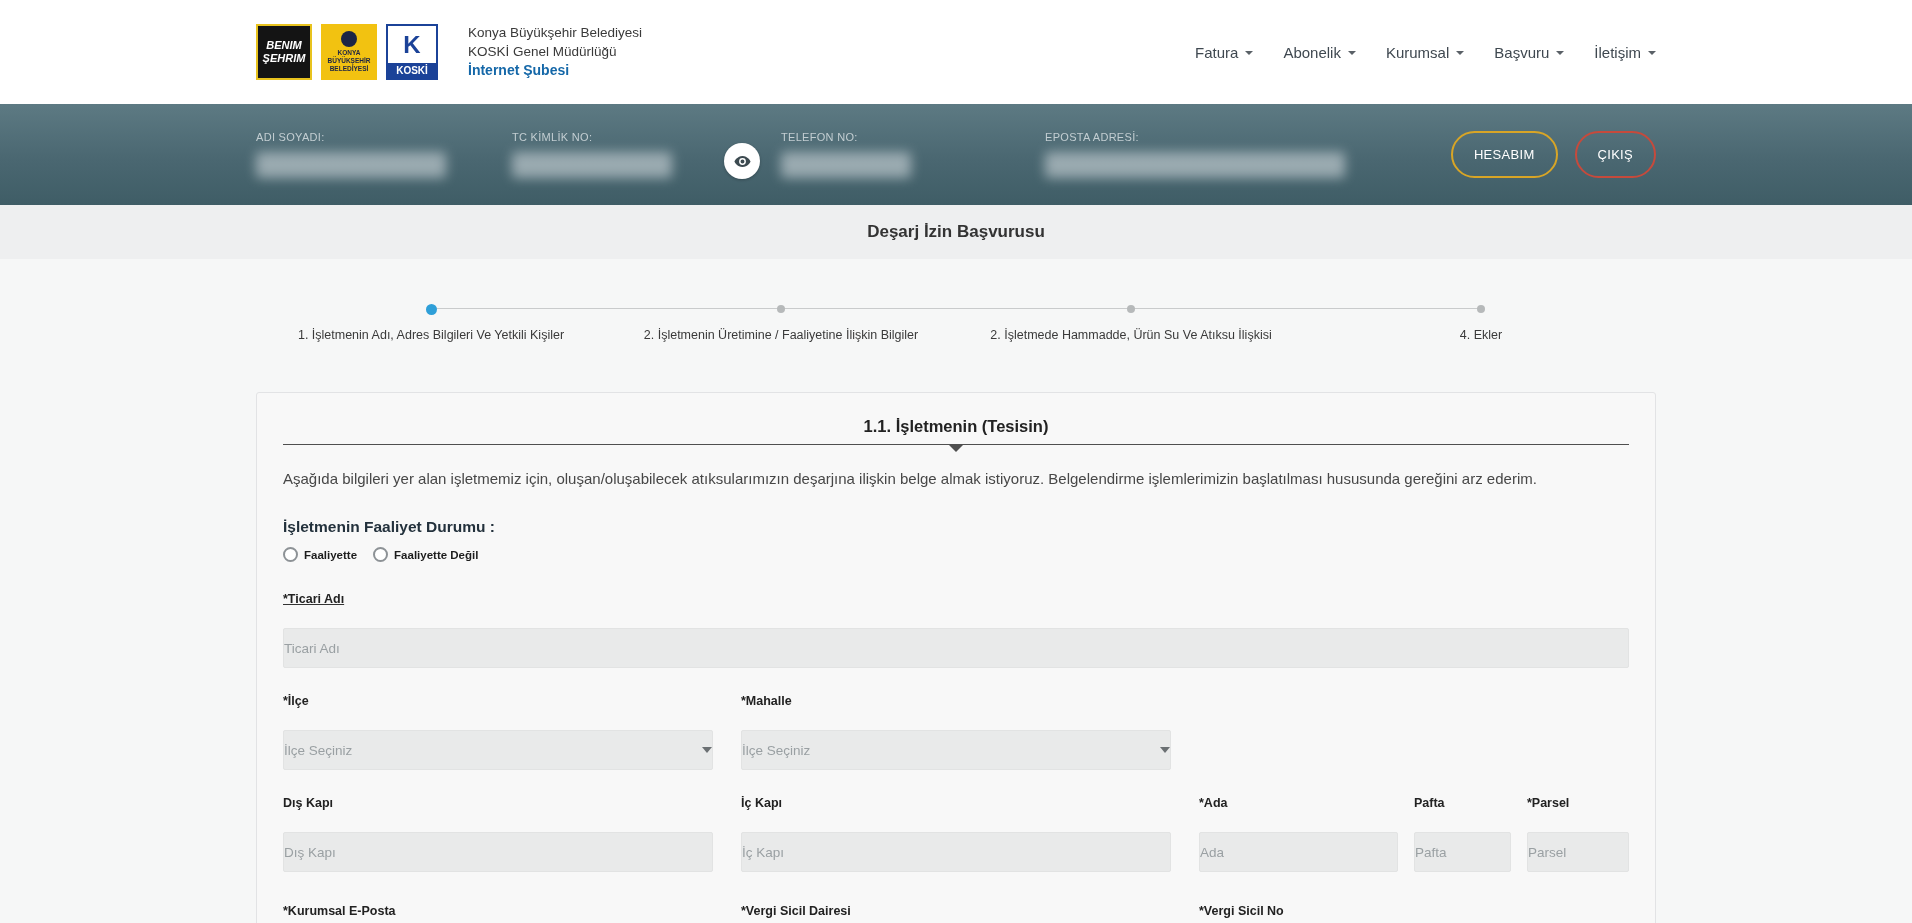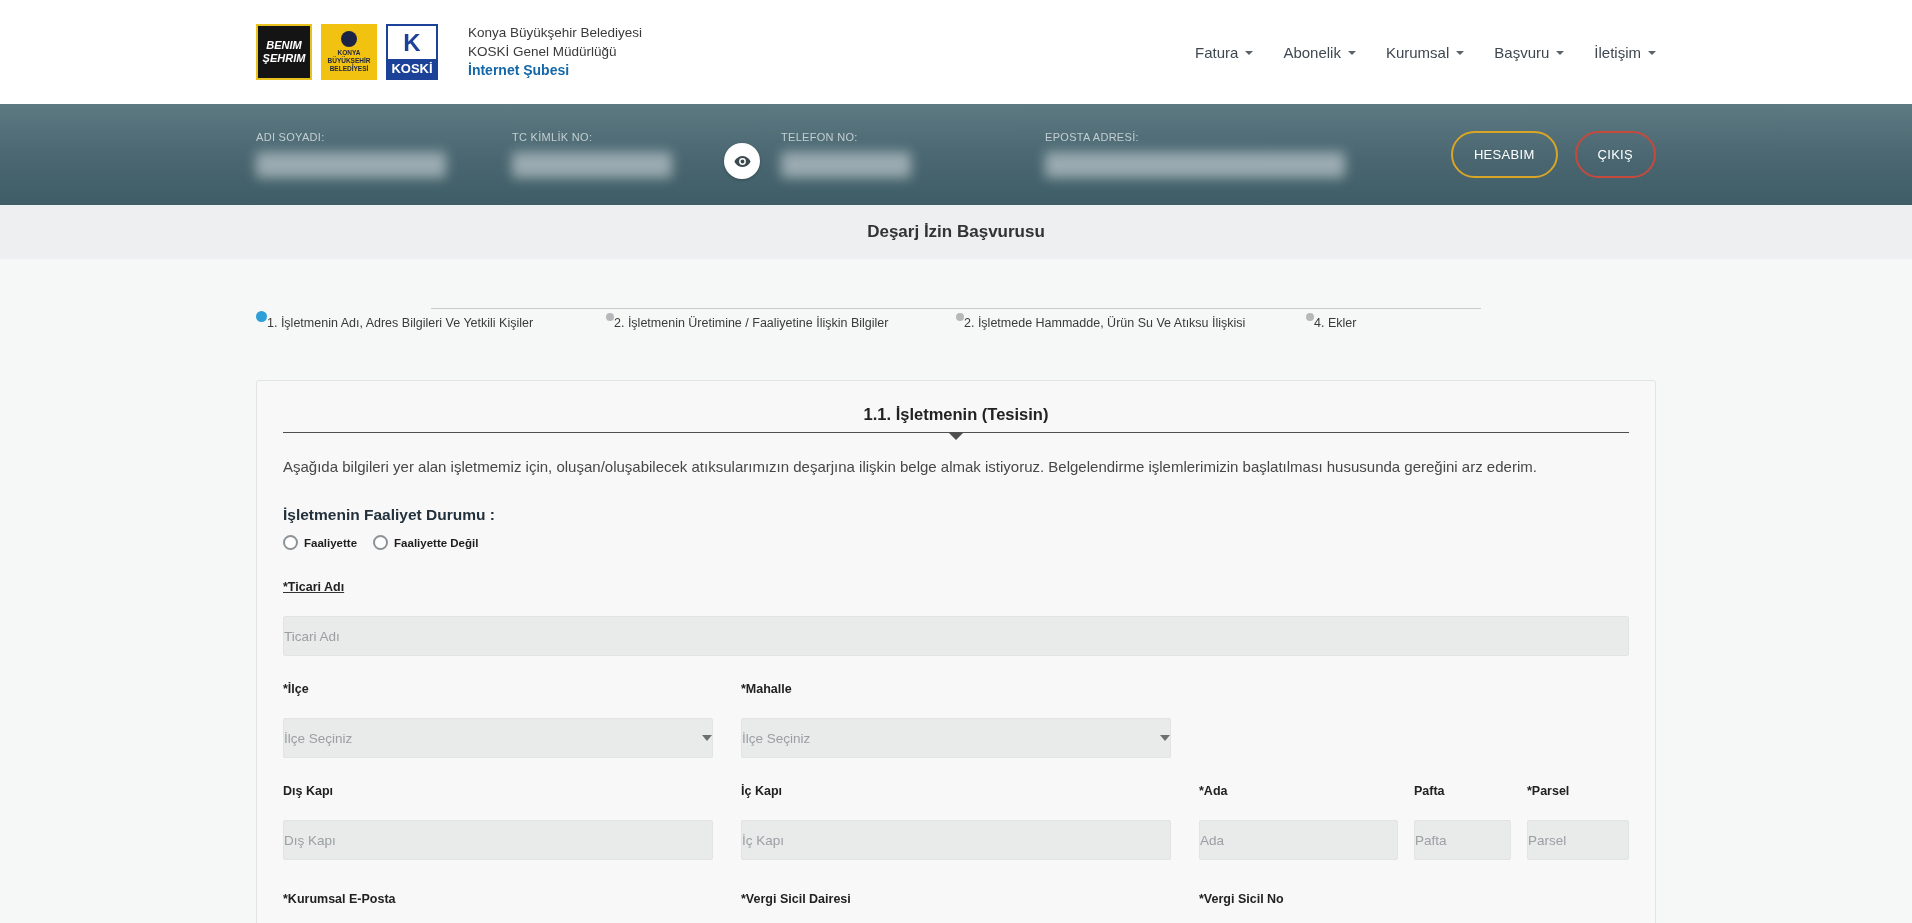--- a/index.html
+++ b/index.html
@@ -34,21 +34,21 @@
   .logo-konya .l { font-size: 6.5px; font-weight: bold; line-height: 1.25; }
   .logo-koski {
     width: 52px; height: 56px; background: #fff; border: 2px solid #1b4298;
     display: flex; flex-direction: column; align-items: stretch; overflow: hidden;
   }
   .logo-koski .k {
     flex: 1; display: flex; align-items: center; justify-content: center;
     color: #1b4298; font-weight: bold; font-size: 24px; line-height: 1;
   }
   .logo-koski .strip {
-    background: #1b4298; color: #fff; font-size: 13px; font-weight: bold;
+    background: #1b4298; color: #fff; font-size: 10px; font-weight: bold;
     text-align: center; padding: 2px 0;
   }
   .brand-text { margin-left: 21px; line-height: 1.35; }
   .brand-text .org { font-size: 13.5px; color: #3a3a3a; }
   .brand-text .sube { font-size: 14px; color: #1467a8; font-weight: bold; cursor: pointer; }
 
   .mainnav { display: flex; align-items: center; gap: 30px; }
   .nav-item { display: flex; align-items: center; gap: 7px; cursor: pointer; color: #3f4850; font-size: 15px; }
   .caret {
     width: 0; height: 0; display: inline-block;
@@ -96,21 +96,21 @@
   .pagetitle { background: #eeeff0; height: 54px; display: flex; align-items: center; justify-content: center; }
   .pagetitle h1 { font-size: 17px; font-weight: bold; color: #333; }
 
   
   .stepper { position: relative; margin: 44px auto 0; }
   .step-line {
     position: absolute; top: 5px; left: 12.5%; right: 12.5%;
     height: 1px; background: #c9cbcc;
   }
   .steps { display: grid; grid-template-columns: repeat(4, 1fr); position: relative; }
-  .step { display: flex; flex-direction: row; align-items: center; cursor: pointer; }
+  .step { display: flex; flex-direction: column; align-items: center; cursor: pointer; }
   .dotbox { height: 12px; display: flex; align-items: center; justify-content: center; }
   .dot { width: 8px; height: 8px; border-radius: 50%; background: #b6b9ba; }
   .dot.active { width: 11px; height: 11px; background: #2e9fd8; }
   .step-label { margin-top: 13px; font-size: 12.5px; color: #3a3a3a; text-align: center; white-space: nowrap; }
 
   
   .card {
     margin-top: 50px; background: #f8f8f8; border: 1px solid #e2e3e5;
     border-radius: 3px; padding: 24px 26px 60px;
   }

